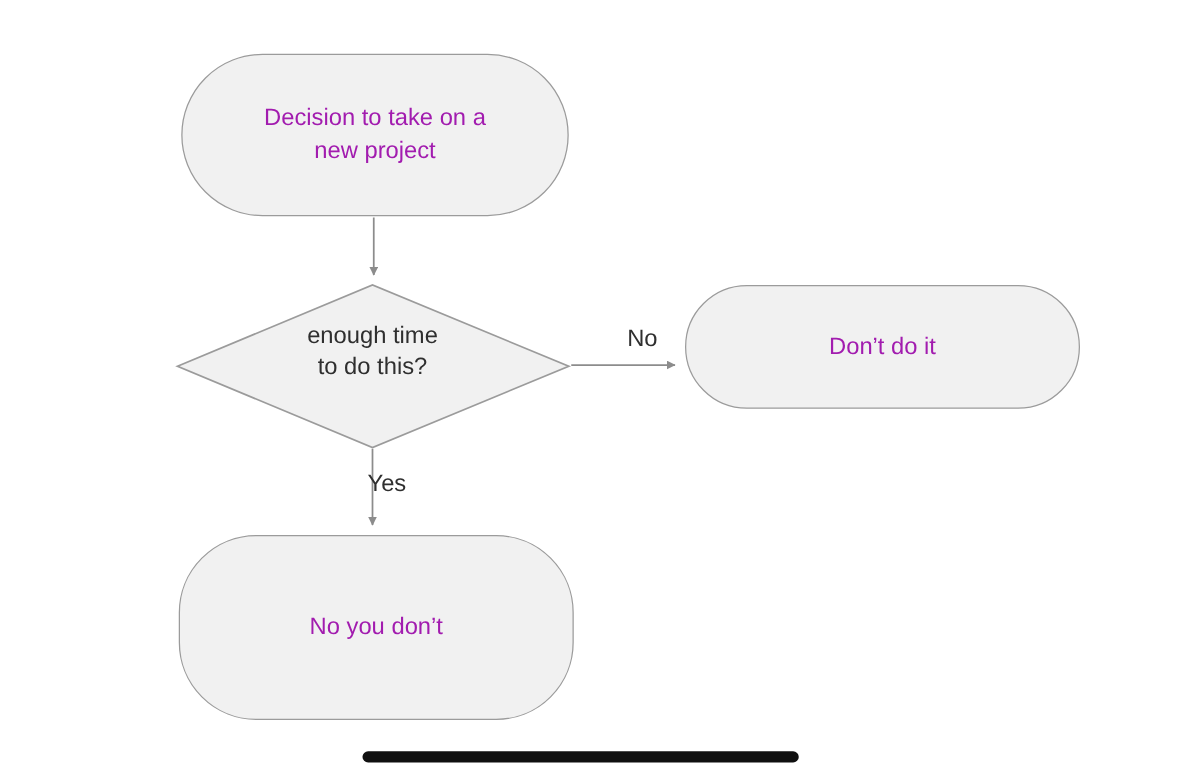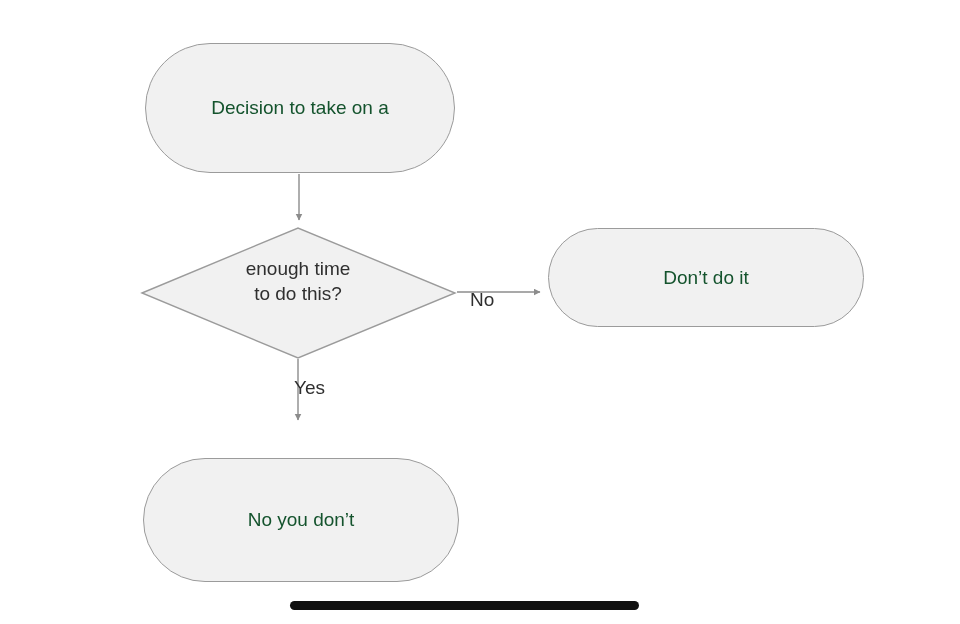--- a/index.html
+++ b/index.html
@@ -20,43 +20,42 @@
     width: 960px; height: 624px;
     z-index: 0;
   }
   .node {
     position: absolute;
     z-index: 1;
     display: flex;
     align-items: center;
     justify-content: center;
     text-align: center;
-    color: #14532d;
+    color: #a21caf;
     font-size: 19px;
     line-height: 26px;
   }
   .terminator {
     background: #f1f1f1;
     border: 1.5px solid #9b9b9b;
   }
   .node-start {
     left: 145px; top: 43px;
     width: 310px; height: 130px;
     border-radius: 65px;
   }
   .node-dont {
     left: 548px; top: 228px;
     width: 316px; height: 99px;
     border-radius: 62px;
   }
   .node-noyoudont {
     left: 143px; top: 428px;
-    width: 316px; height: 124px;
+    width: 316px; height: 148px;
     border-radius: 62px;
-    margin-top: 30px;
   }
   .decision-text {
     position: absolute;
     left: 198px; top: 256px;
     width: 200px;
     z-index: 2;
     text-align: center;
     color: #2f2f2f;
     font-size: 19px;
     line-height: 25px;
@@ -65,22 +64,21 @@
   .edge-label {
     position: absolute;
     z-index: 2;
     color: #2f2f2f;
     font-size: 19px;
     line-height: 22px;
   }
   .edge-label-no {
     left: 470px; top: 261px;
     width: 56px;
-    text-align: left;
-    margin-top: 28px;
+    text-align: right;
   }
   .edge-label-yes {
     left: 294px; top: 377px;
   }
   .home-indicator {
     position: absolute;
     left: 290px; top: 601px;
     width: 349px; height: 9px;
     border-radius: 5px;
     background: #101010;
@@ -104,20 +102,21 @@
     <line x1="299" y1="174" x2="299" y2="220" stroke="#8c8c8c" stroke-width="1.4" marker-end="url(#arrowhead)"></line>
 
     <line x1="457" y1="292" x2="540" y2="292" stroke="#8c8c8c" stroke-width="1.4" marker-end="url(#arrowhead)"></line>
 
     <line x1="298" y1="359" x2="298" y2="420" stroke="#8c8c8c" stroke-width="1.4" marker-end="url(#arrowhead)"></line>
   </svg>
 
   <div class="node terminator node-start">
     <div>
       <span class="node-line">Decision to take on a</span>
+      <span class="node-line">new project</span>
     </div>
   </div>
 
   <div class="decision-text">
     <span class="node-line">enough time</span>
     <span class="node-line">to do this?</span>
   </div>
 
   <div class="edge-label edge-label-no">No</div>
 

